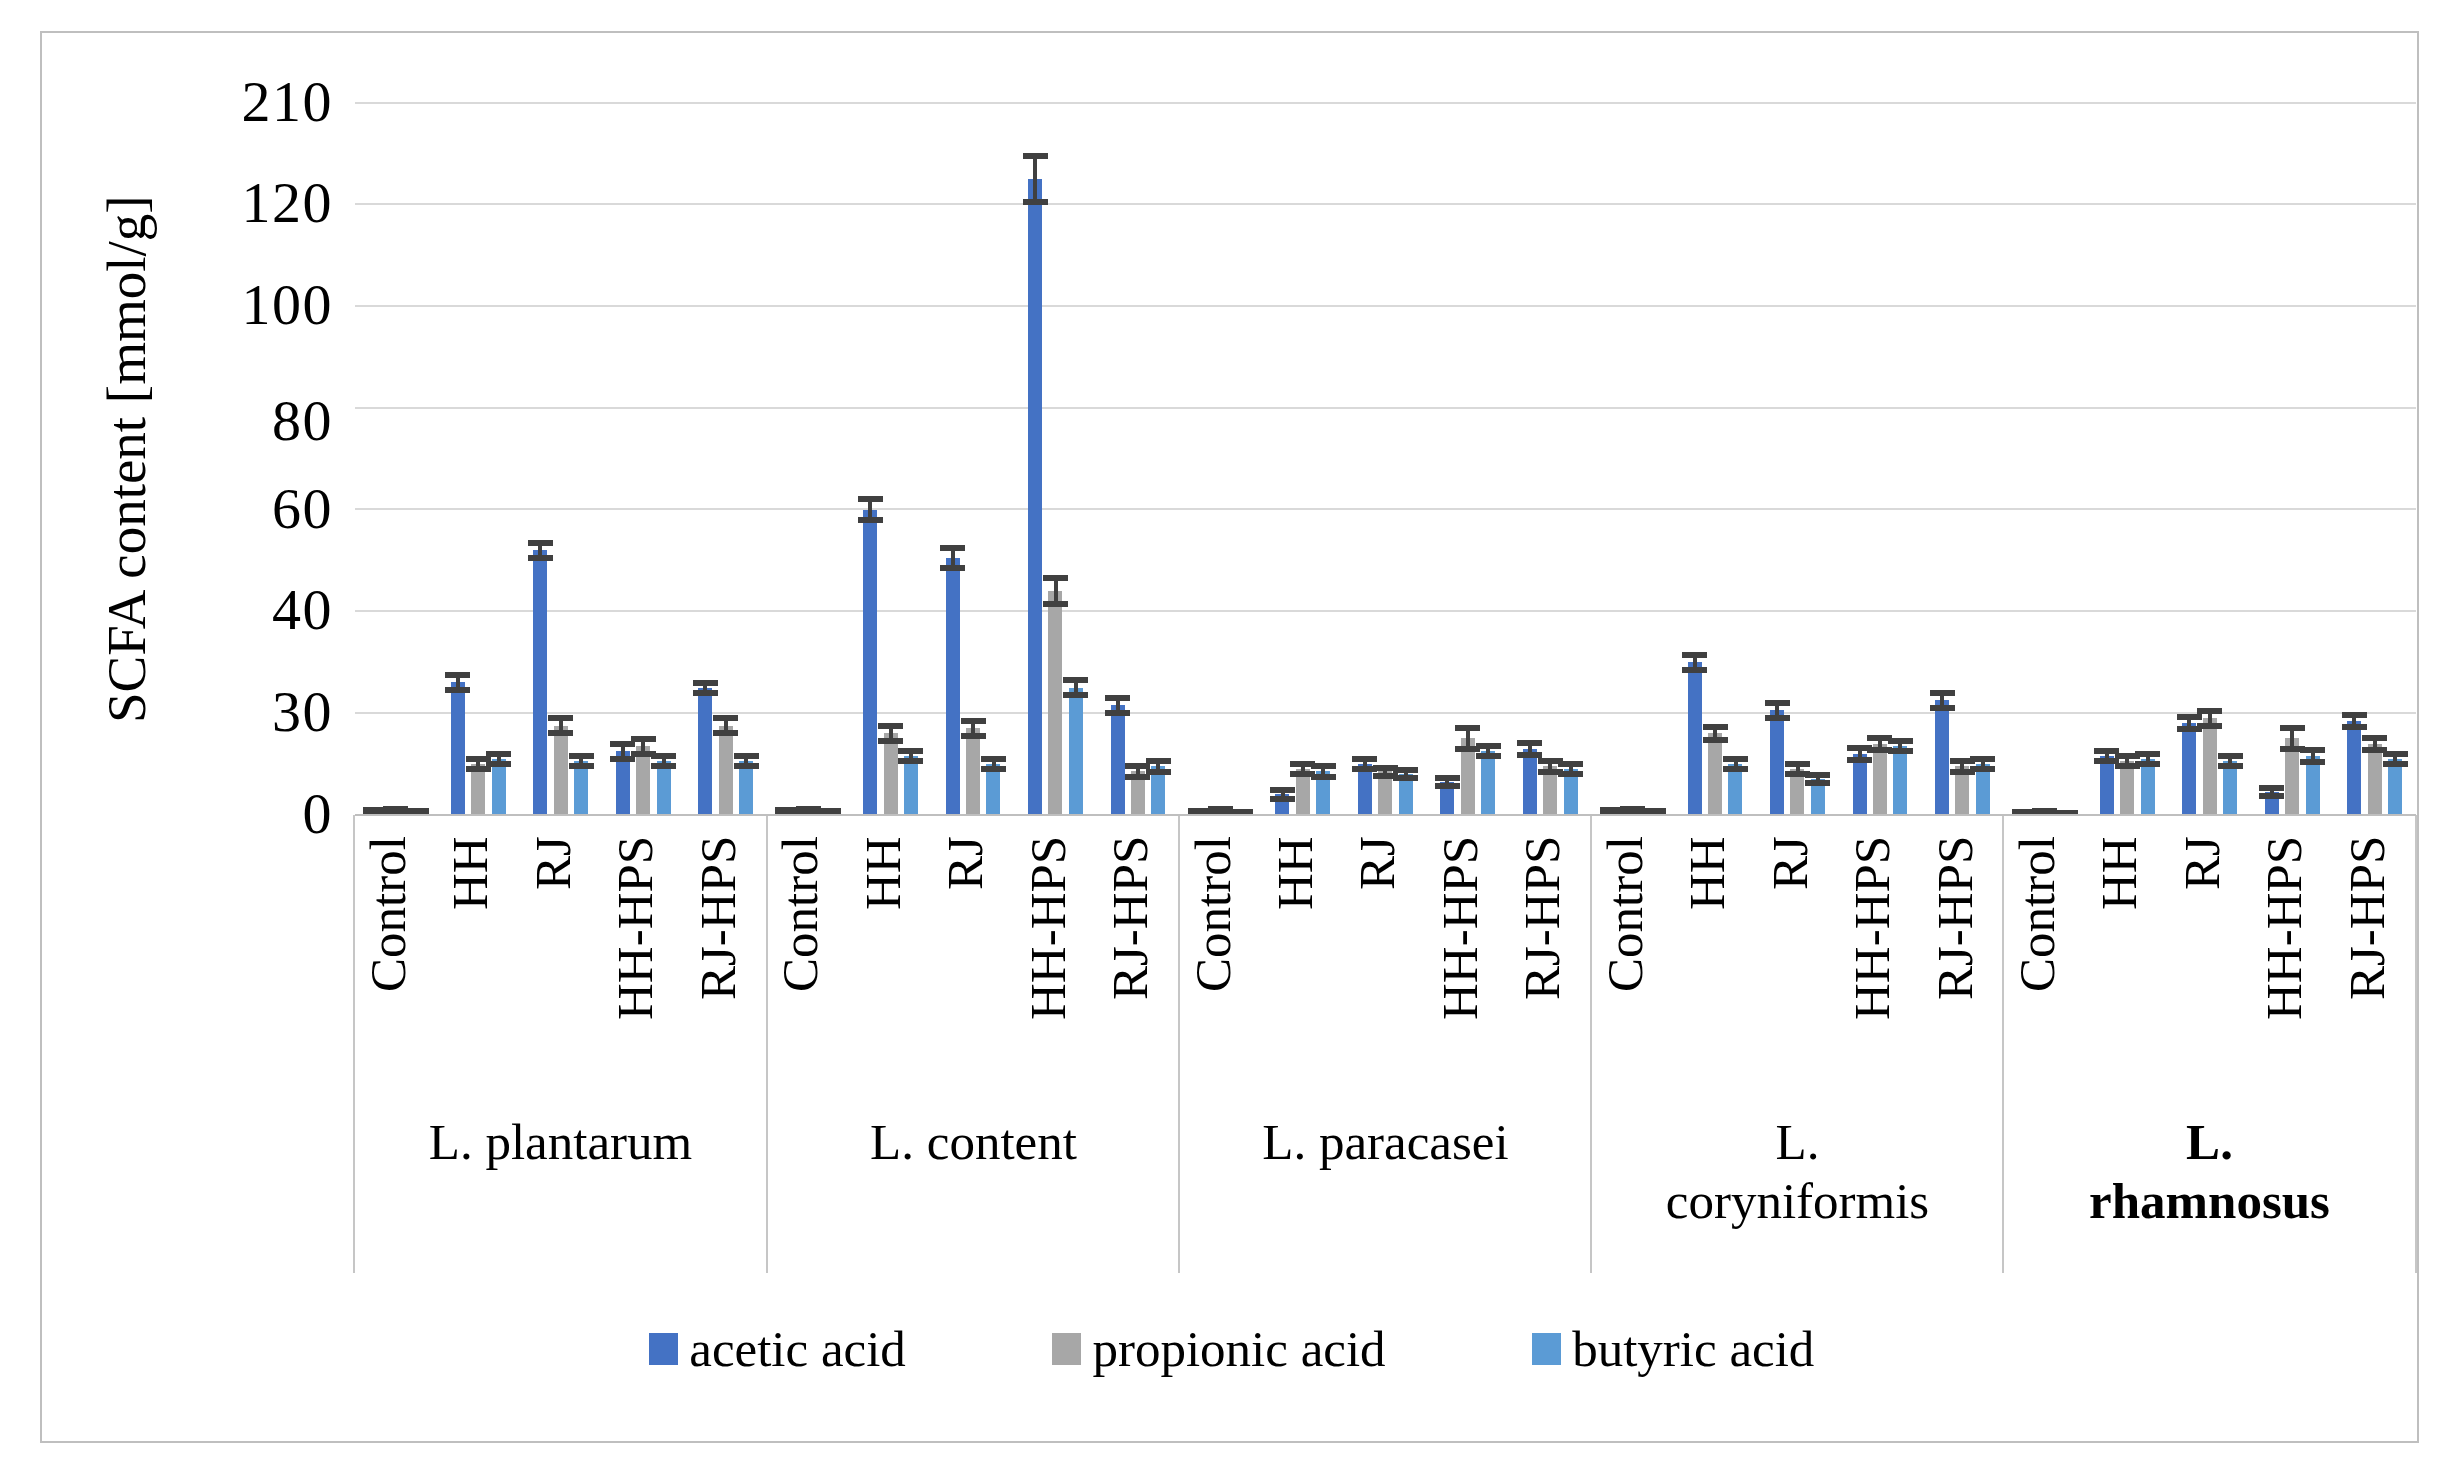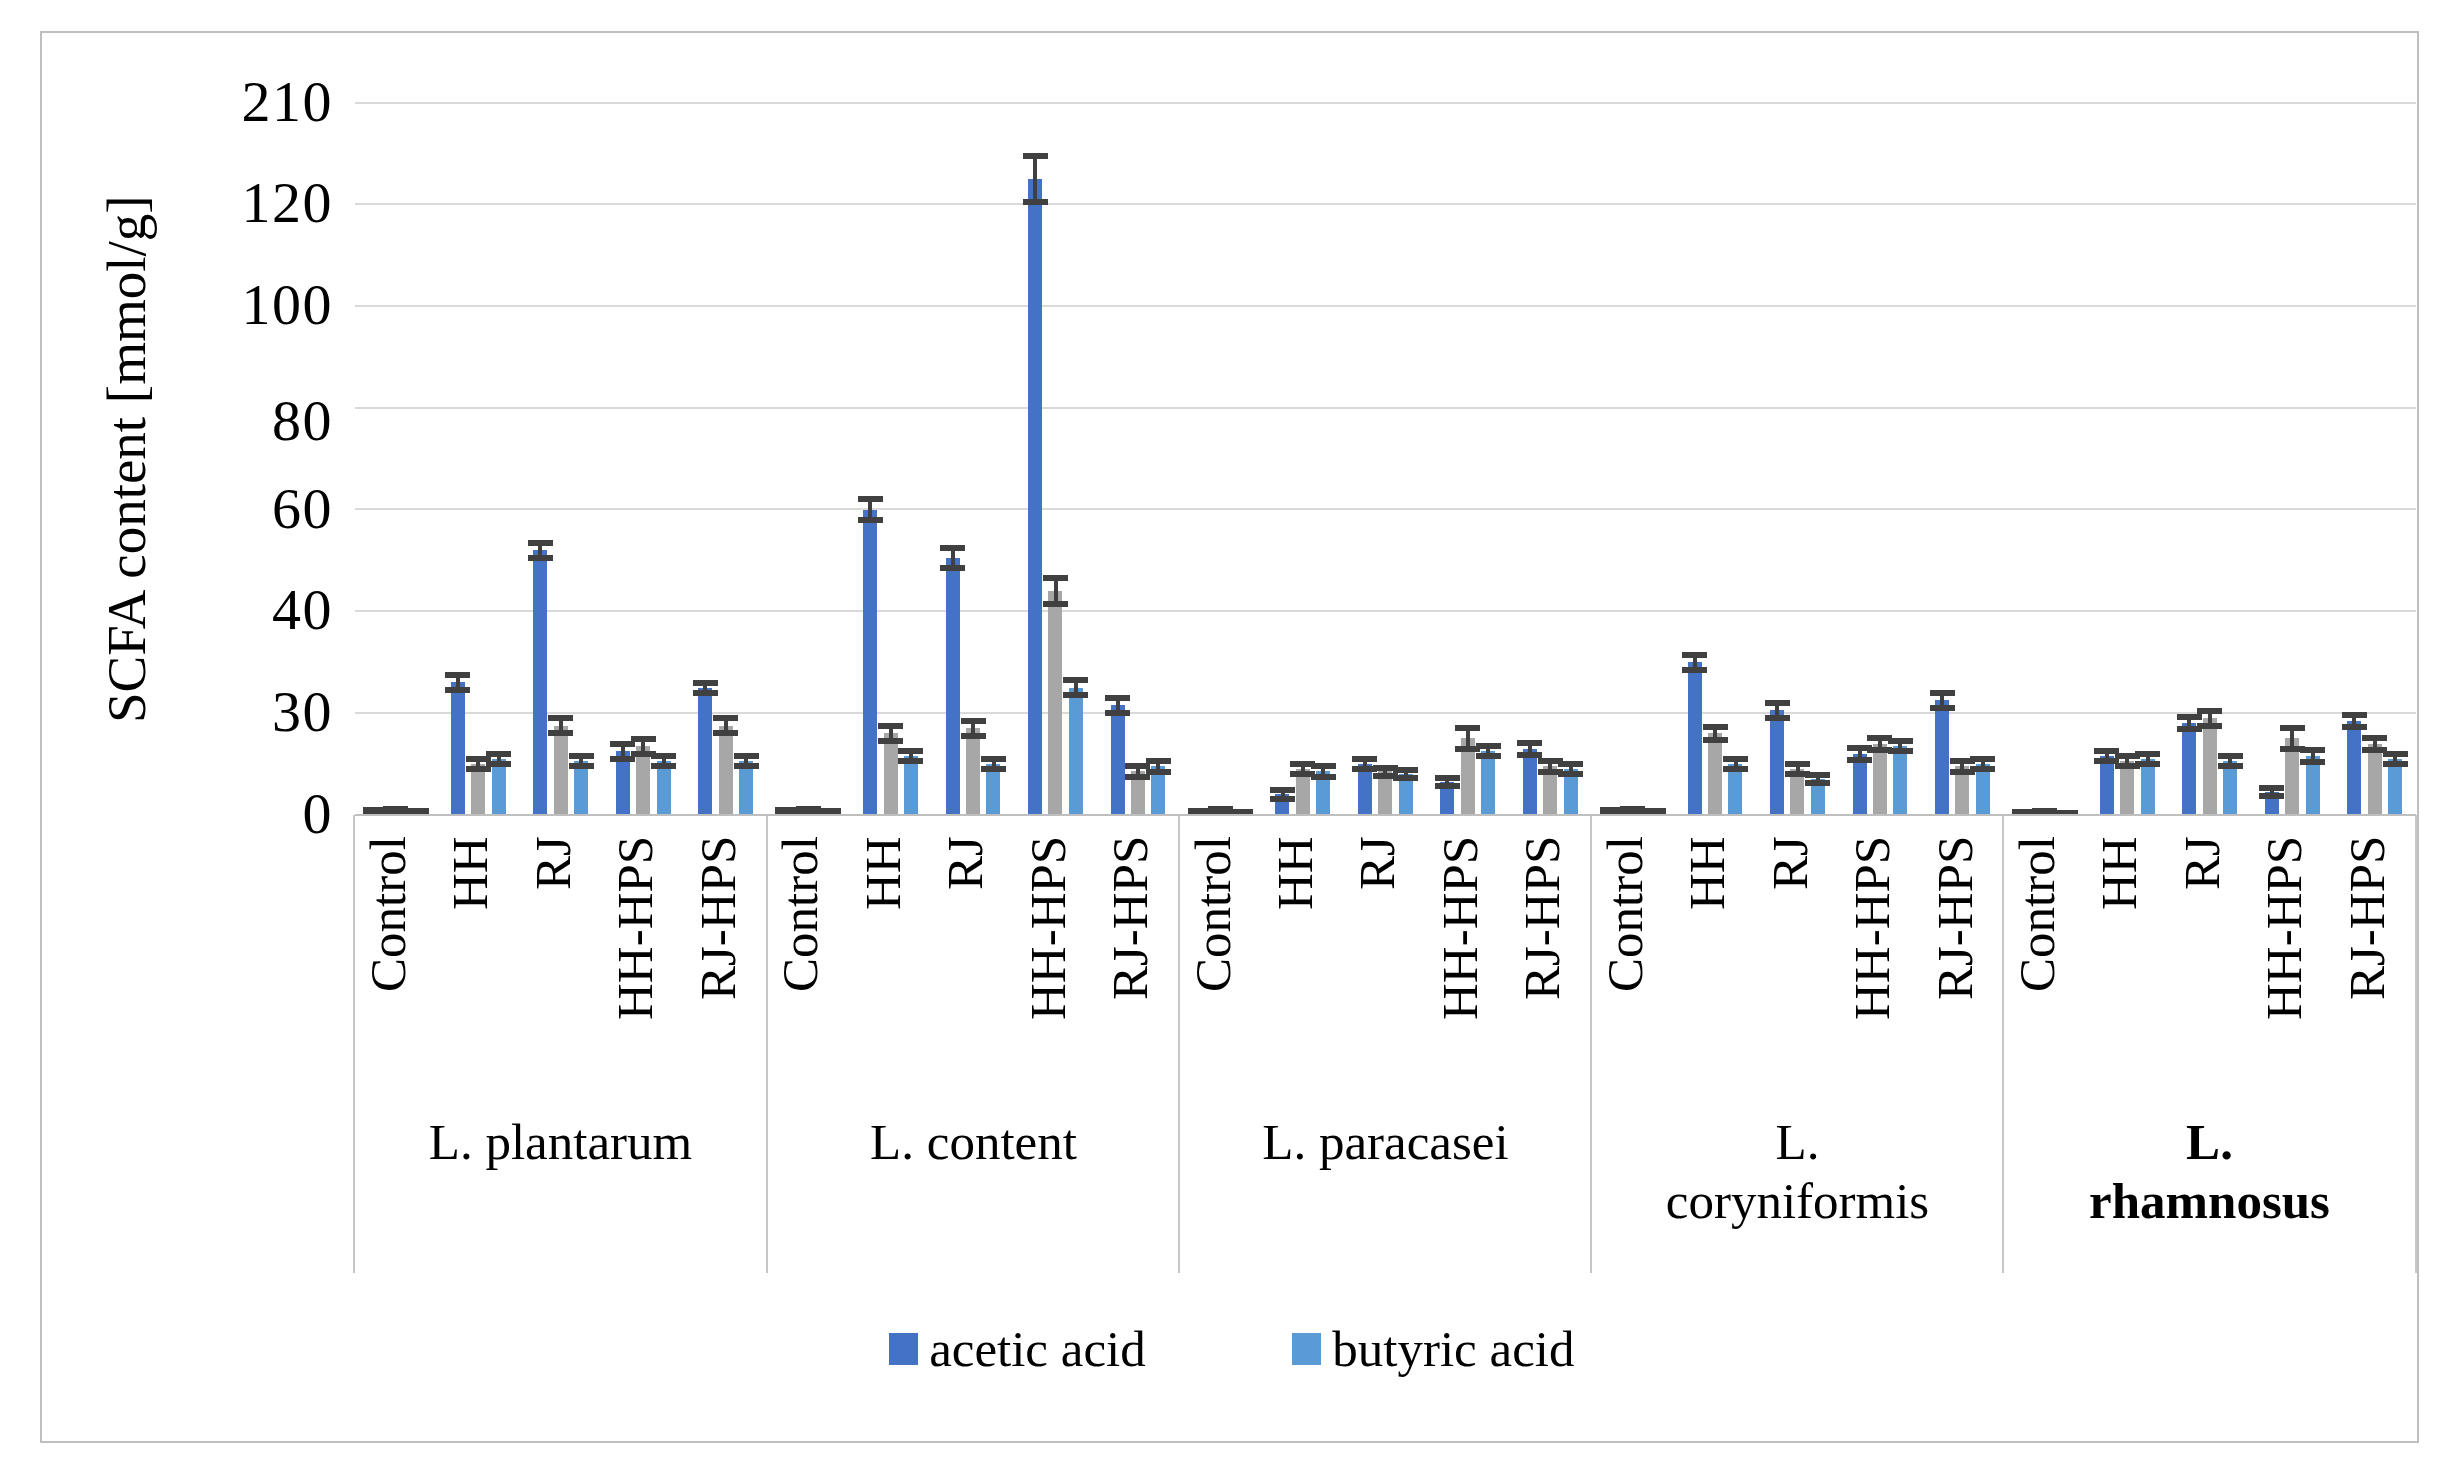--- a/index.html
+++ b/index.html
@@ -407,18 +407,22 @@
       <div class="separator" style="left: 2415px; top: 815px; height: 458px;"></div>
       <div class="axis-line" style="left: 355px; top: 814px; width: 2061px;"></div>
     </div>
 
   <div class="legend">
     <div class="legend-item">
       <span class="legend-swatch" style="background: rgb(68, 114, 196);"></span>
       <span class="legend-label">acetic acid</span>
     </div>
     <div class="legend-item">
+      <span class="legend-swatch" style="background: rgb(167, 167, 167);"></span>
+      <span class="legend-label">propionic acid</span>
+    </div>
+    <div class="legend-item">
       <span class="legend-swatch" style="background: rgb(91, 155, 213);"></span>
       <span class="legend-label">butyric acid</span>
     </div>
   </div>
 </div>
 
 
 </body></html>

